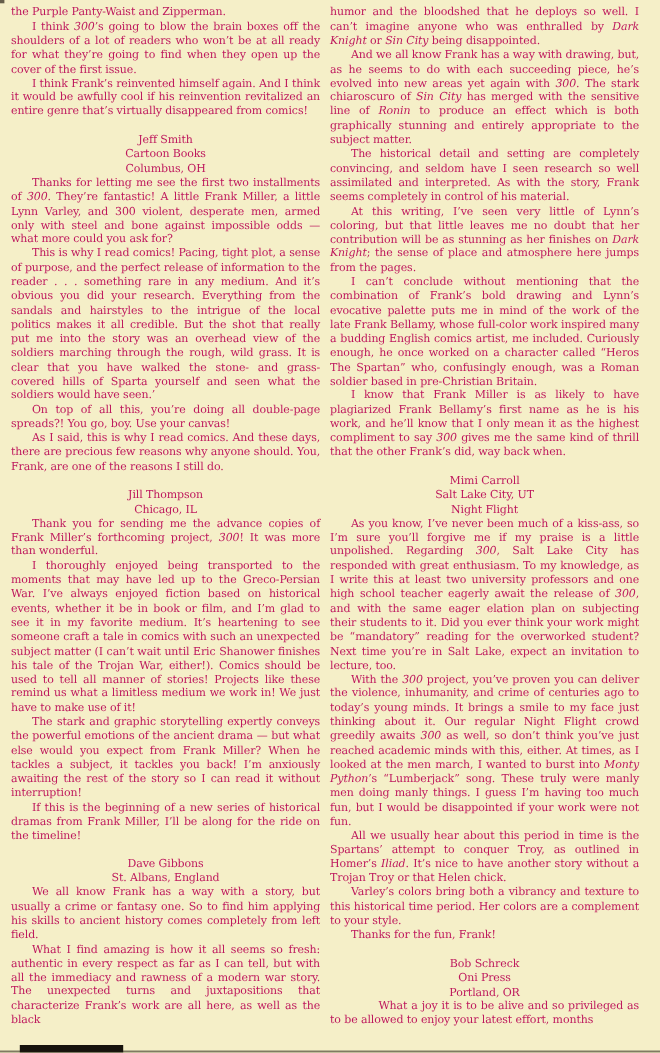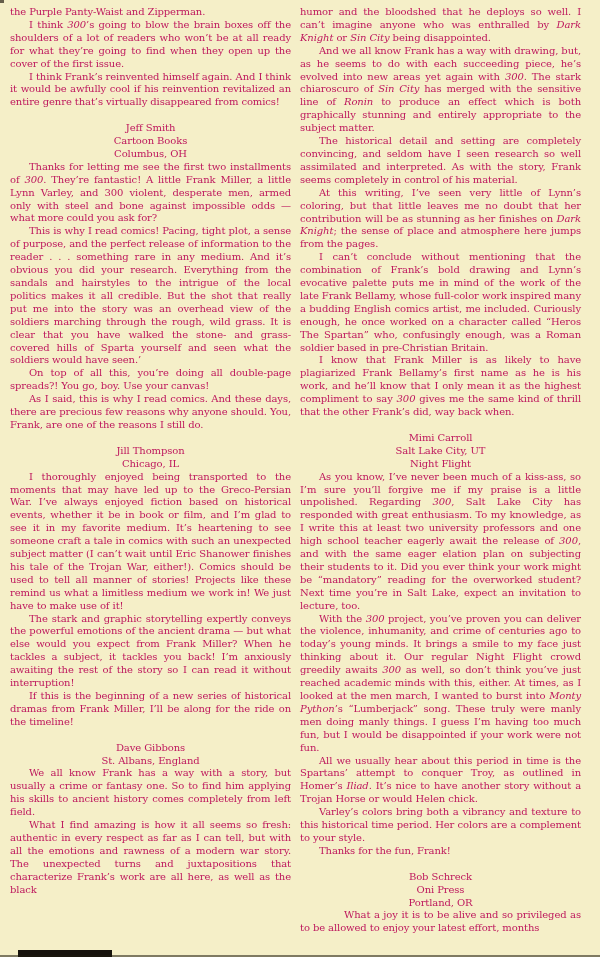--- a/index.html
+++ b/index.html
@@ -78,45 +78,46 @@
         <div>Columbus, OH</div>
       </div>
       <p class="para"><span>Thanks for letting me see the first two installments of </span><i>300</i><span>. They’re fantastic! A little Frank Miller, a little Lynn Varley, and 300 violent, desperate men, armed only with steel and bone against impossible odds — what more could you ask for?</span></p>
       <p class="para"><span>This is why I read comics! Pacing, tight plot, a sense of purpose, and the perfect release of information to the reader . . . something rare in any medium. And it’s obvious you did your research. Everything from the sandals and hairstyles to the intrigue of the local politics makes it all credible. But the shot that really put me into the story was an overhead view of the soldiers marching through the rough, wild grass. It is clear that you have walked the stone- and grass-covered hills of Sparta yourself and seen what the soldiers would have seen.’</span></p>
       <p class="para"><span>On top of all this, you’re doing all double-page spreads?! You go, boy. Use your canvas!</span></p>
       <p class="para"><span>As I said, this is why I read comics. And these days, there are precious few reasons why anyone should. You, Frank, are one of the reasons I still do.</span></p>
       <div class="heading">
         <div>Jill Thompson</div>
         <div>Chicago, IL</div>
       </div>
+      <p class="para"><span>Thank you for sending me the advance copies of Frank Miller’s forthcoming project, </span><i>300</i><span>! It was more than wonderful.</span></p>
       <p class="para"><span>I thoroughly enjoyed being transported to the moments that may have led up to the Greco-Persian War. I’ve always enjoyed fiction based on historical events, whether it be in book or film, and I’m glad to see it in my favorite medium. It’s heartening to see someone craft a tale in comics with such an unexpected subject matter (I can’t wait until Eric Shanower finishes his tale of the Trojan War, either!). Comics should be used to tell all manner of stories! Projects like these remind us what a limitless medium we work in! We just have to make use of it!</span></p>
       <p class="para"><span>The stark and graphic storytelling expertly conveys the powerful emotions of the ancient drama — but what else would you expect from Frank Miller? When he tackles a subject, it tackles you back! I’m anxiously awaiting the rest of the story so I can read it without interruption!</span></p>
       <p class="para"><span>If this is the beginning of a new series of historical dramas from Frank Miller, I’ll be along for the ride on the timeline!</span></p>
       <div class="heading">
         <div>Dave Gibbons</div>
         <div>St. Albans, England</div>
       </div>
       <p class="para"><span>We all know Frank has a way with a story, but usually a crime or fantasy one. So to find him applying his skills to ancient history comes completely from left field.</span></p>
-      <p class="para"><span>What I find amazing is how it all seems so fresh: authentic in every respect as far as I can tell, but with all the emotions and rawness of a modern war story. The unexpected turns and juxtapositions that characterize Frank’s work are all here, as well as the black</span></p>
+      <p class="para"><span>What I find amazing is how it all seems so fresh: authentic in every respect as far as I can tell, but with all the immediacy and rawness of a modern war story. The unexpected turns and juxtapositions that characterize Frank’s work are all here, as well as the black</span></p>
     </div>
   <div id="col-right" class="column">
       <p class="para noindent"><span>humor and the bloodshed that he deploys so well. I can’t imagine anyone who was enthralled by </span><i>Dark Knight</i><span> or </span><i>Sin City</i><span> being disappointed.</span></p>
       <p class="para"><span>And we all know Frank has a way with drawing, but, as he seems to do with each succeeding piece, he’s evolved into new areas yet again with </span><i>300</i><span>. The stark chiaroscuro of </span><i>Sin City</i><span> has merged with the sensitive line of </span><i>Ronin</i><span> to produce an effect which is both graphically stunning and entirely appropriate to the subject matter.</span></p>
       <p class="para"><span>The historical detail and setting are completely convincing, and seldom have I seen research so well assimilated and interpreted. As with the story, Frank seems completely in control of his material.</span></p>
       <p class="para"><span>At this writing, I’ve seen very little of Lynn’s coloring, but that little leaves me no doubt that her contribution will be as stunning as her finishes on </span><i>Dark Knight</i><span>; the sense of place and atmosphere here jumps from the pages.</span></p>
       <p class="para"><span>I can’t conclude without mentioning that the combination of Frank’s bold drawing and Lynn’s evocative palette puts me in mind of the work of the late Frank Bellamy, whose full-color work inspired many a budding English comics artist, me included. Curiously enough, he once worked on a character called “Heros The Spartan” who, confusingly enough, was a Roman soldier based in pre-Christian Britain.</span></p>
       <p class="para"><span>I know that Frank Miller is as likely to have plagiarized Frank Bellamy’s first name as he is his work, and he’ll know that I only mean it as the highest compliment to say </span><i>300</i><span> gives me the same kind of thrill that the other Frank’s did, way back when.</span></p>
       <div class="heading">
         <div>Mimi Carroll</div>
         <div>Salt Lake City, UT</div>
         <div>Night Flight</div>
       </div>
       <p class="para"><span>As you know, I’ve never been much of a kiss-ass, so I’m sure you’ll forgive me if my praise is a little unpolished. Regarding </span><i>300</i><span>, Salt Lake City has responded with great enthusiasm. To my knowledge, as I write this at least two university professors and one high school teacher eagerly await the release of </span><i>300</i><span>, and with the same eager elation plan on subjecting their students to it. Did you ever think your work might be “mandatory” reading for the overworked student? Next time you’re in Salt Lake, expect an invitation to lecture, too.</span></p>
       <p class="para"><span>With the </span><i>300</i><span> project, you’ve proven you can deliver the violence, inhumanity, and crime of centuries ago to today’s young minds. It brings a smile to my face just thinking about it. Our regular Night Flight crowd greedily awaits </span><i>300</i><span> as well, so don’t think you’ve just reached academic minds with this, either. At times, as I looked at the men march, I wanted to burst into </span><i>Monty Python</i><span>’s “Lumberjack” song. These truly were manly men doing manly things. I guess I’m having too much fun, but I would be disappointed if your work were not fun.</span></p>
-      <p class="para"><span>All we usually hear about this period in time is the Spartans’ attempt to conquer Troy, as outlined in Homer’s </span><i>Iliad</i><span>. It’s nice to have another story without a Trojan Horse or would Helen chick.</span></p>
+      <p class="para"><span>All we usually hear about this period in time is the Spartans’ attempt to conquer Troy, as outlined in Homer’s </span><i>Iliad</i><span>. It’s nice to have another story without a Trojan Troy or that Helen chick.</span></p>
       <p class="para"><span>Varley’s colors bring both a vibrancy and texture to this historical time period. Her colors are a complement to your style.</span></p>
       <p class="para"><span>Thanks for the fun, Frank!</span></p>
       <div class="heading">
         <div>Bob Schreck</div>
         <div>Oni Press</div>
         <div>Portland, OR</div>
       </div>
       <p class="para wideindent"><span>What a joy it is to be alive and so privileged as to be allowed to enjoy your latest effort, months</span></p>
     </div>
   <div id="artwork-edge-bar"></div>

